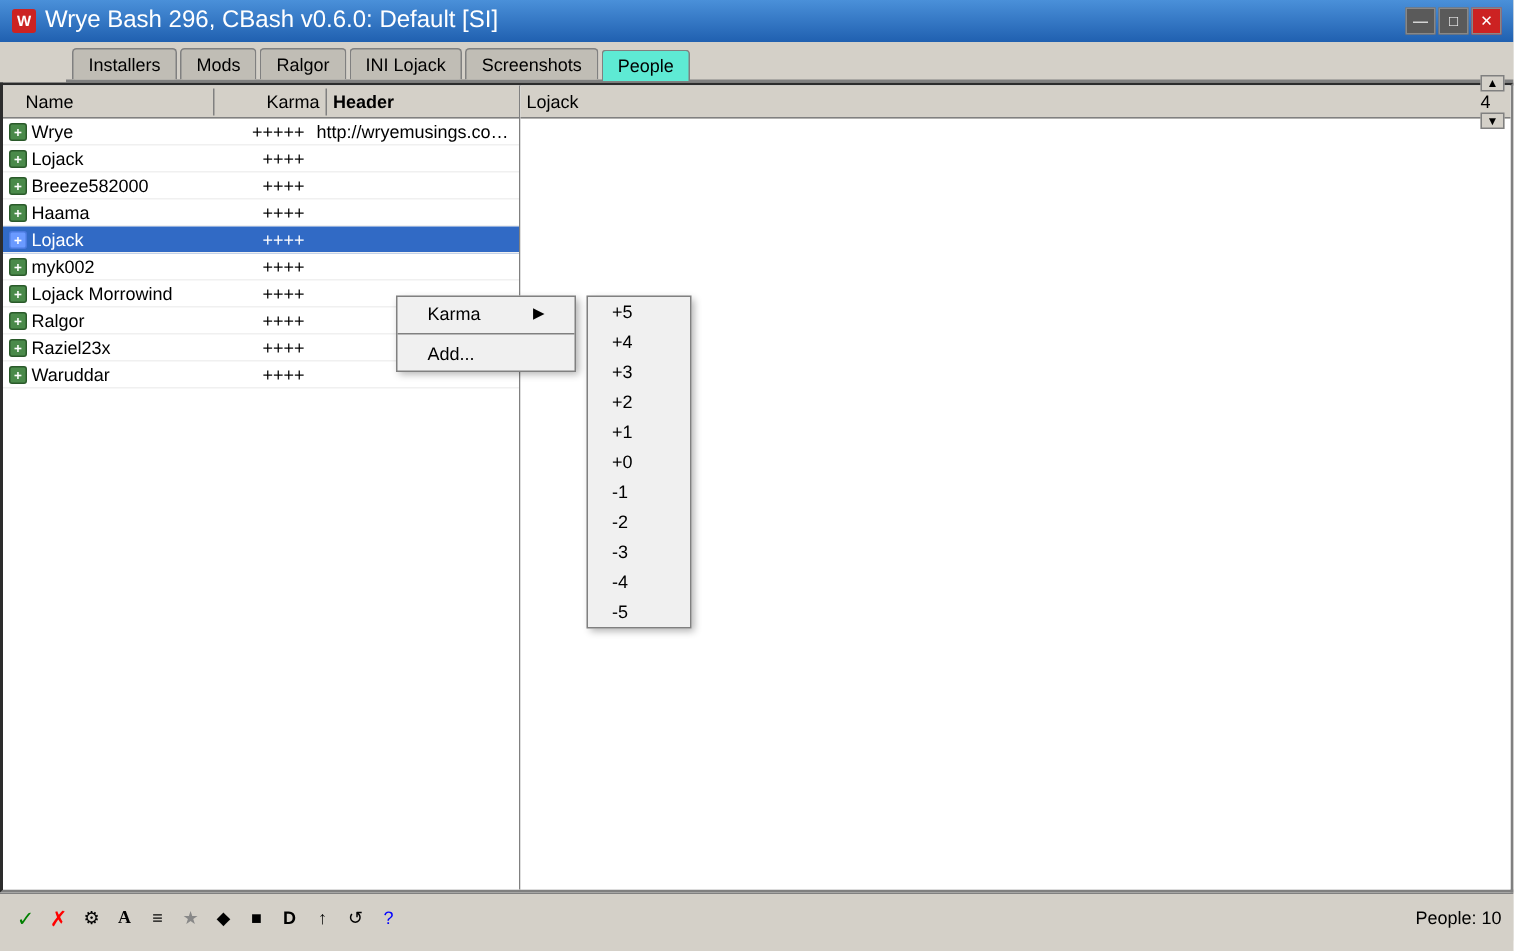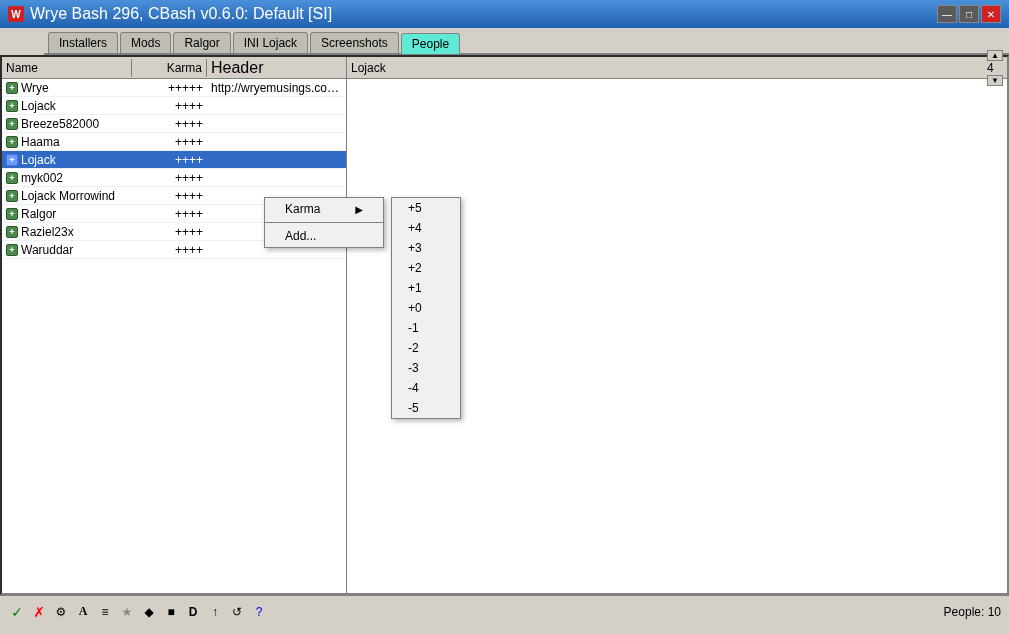--- a/index.html
+++ b/index.html
@@ -100,34 +100,35 @@
       border-bottom: 1px solid #808080;
       height: 22px;
       align-items: center;
     }
     .col-name {
       width: 130px;
       padding: 2px 4px;
       font-size: 12px;
       border-right: 1px solid #808080;
       font-weight: normal;
+      margin-left: 11px;
     }
     .col-karma {
       width: 75px;
       padding: 2px 4px;
       font-size: 12px;
       border-right: 1px solid #808080;
       text-align: right;
       font-weight: normal;
     }
     .col-header {
       flex: 1;
       padding: 17px 4px;
-      font-size: 16px;
-      font-weight: normal;
+      font-size: 12px;
+      font-weight: bold;
     }
     .list-body {
       flex: 1;
       overflow-y: auto;
     }
     .list-row {
       display: flex;
       height: 18px;
       align-items: center;
       border-bottom: 1px solid #f0f0f0;

